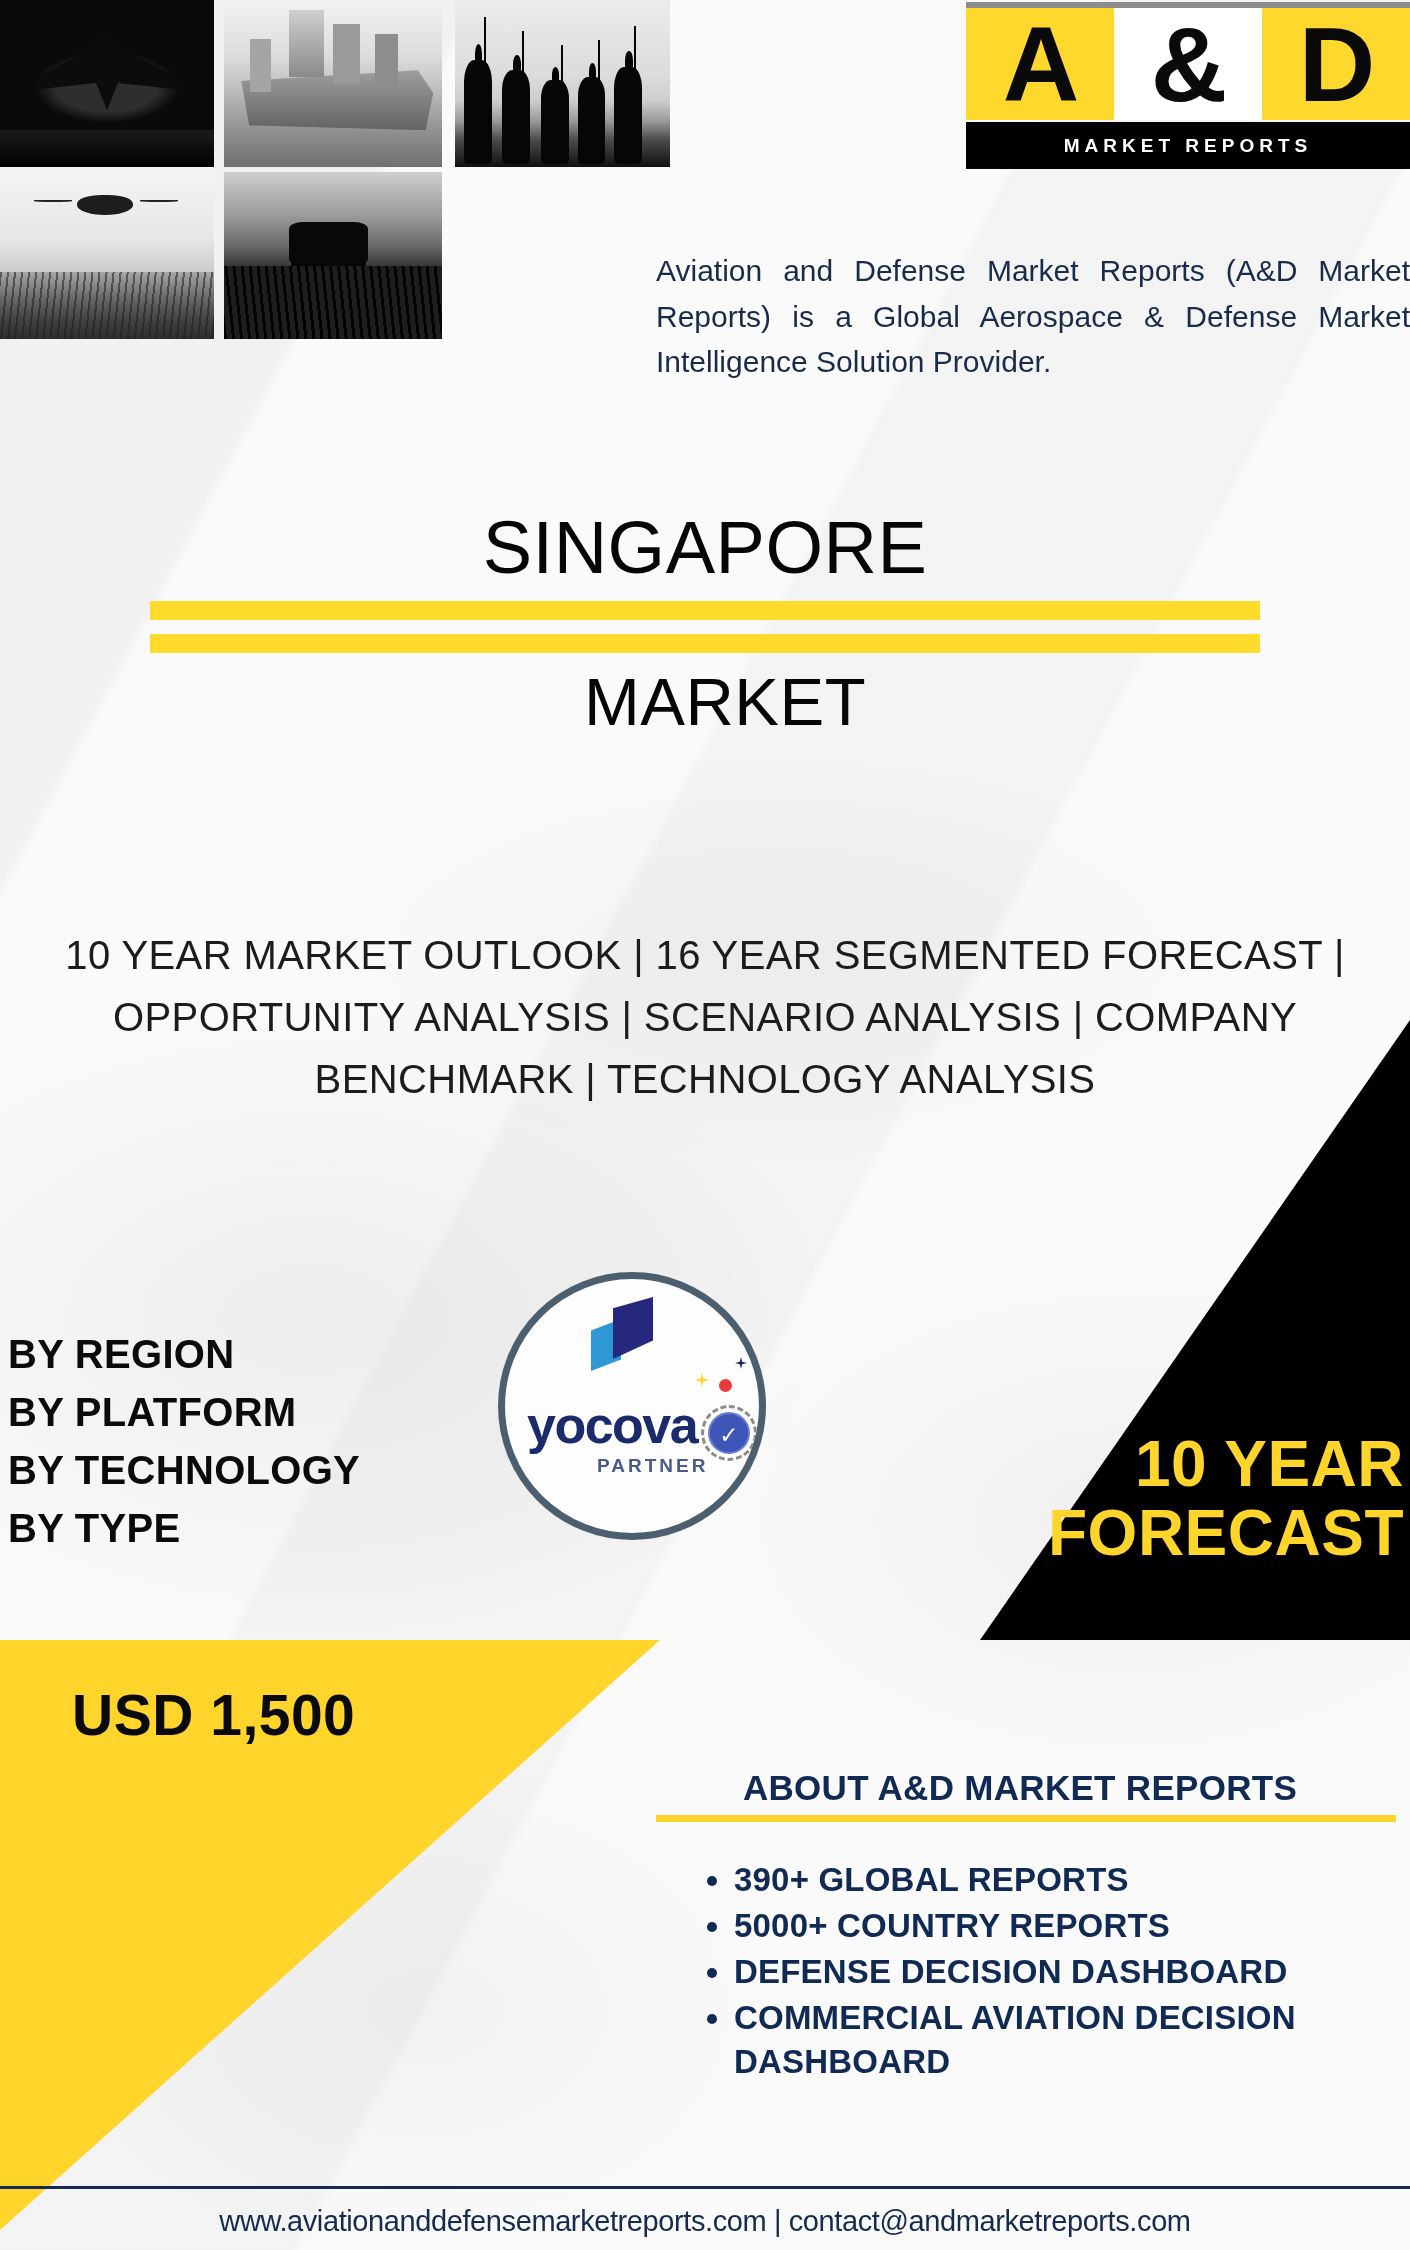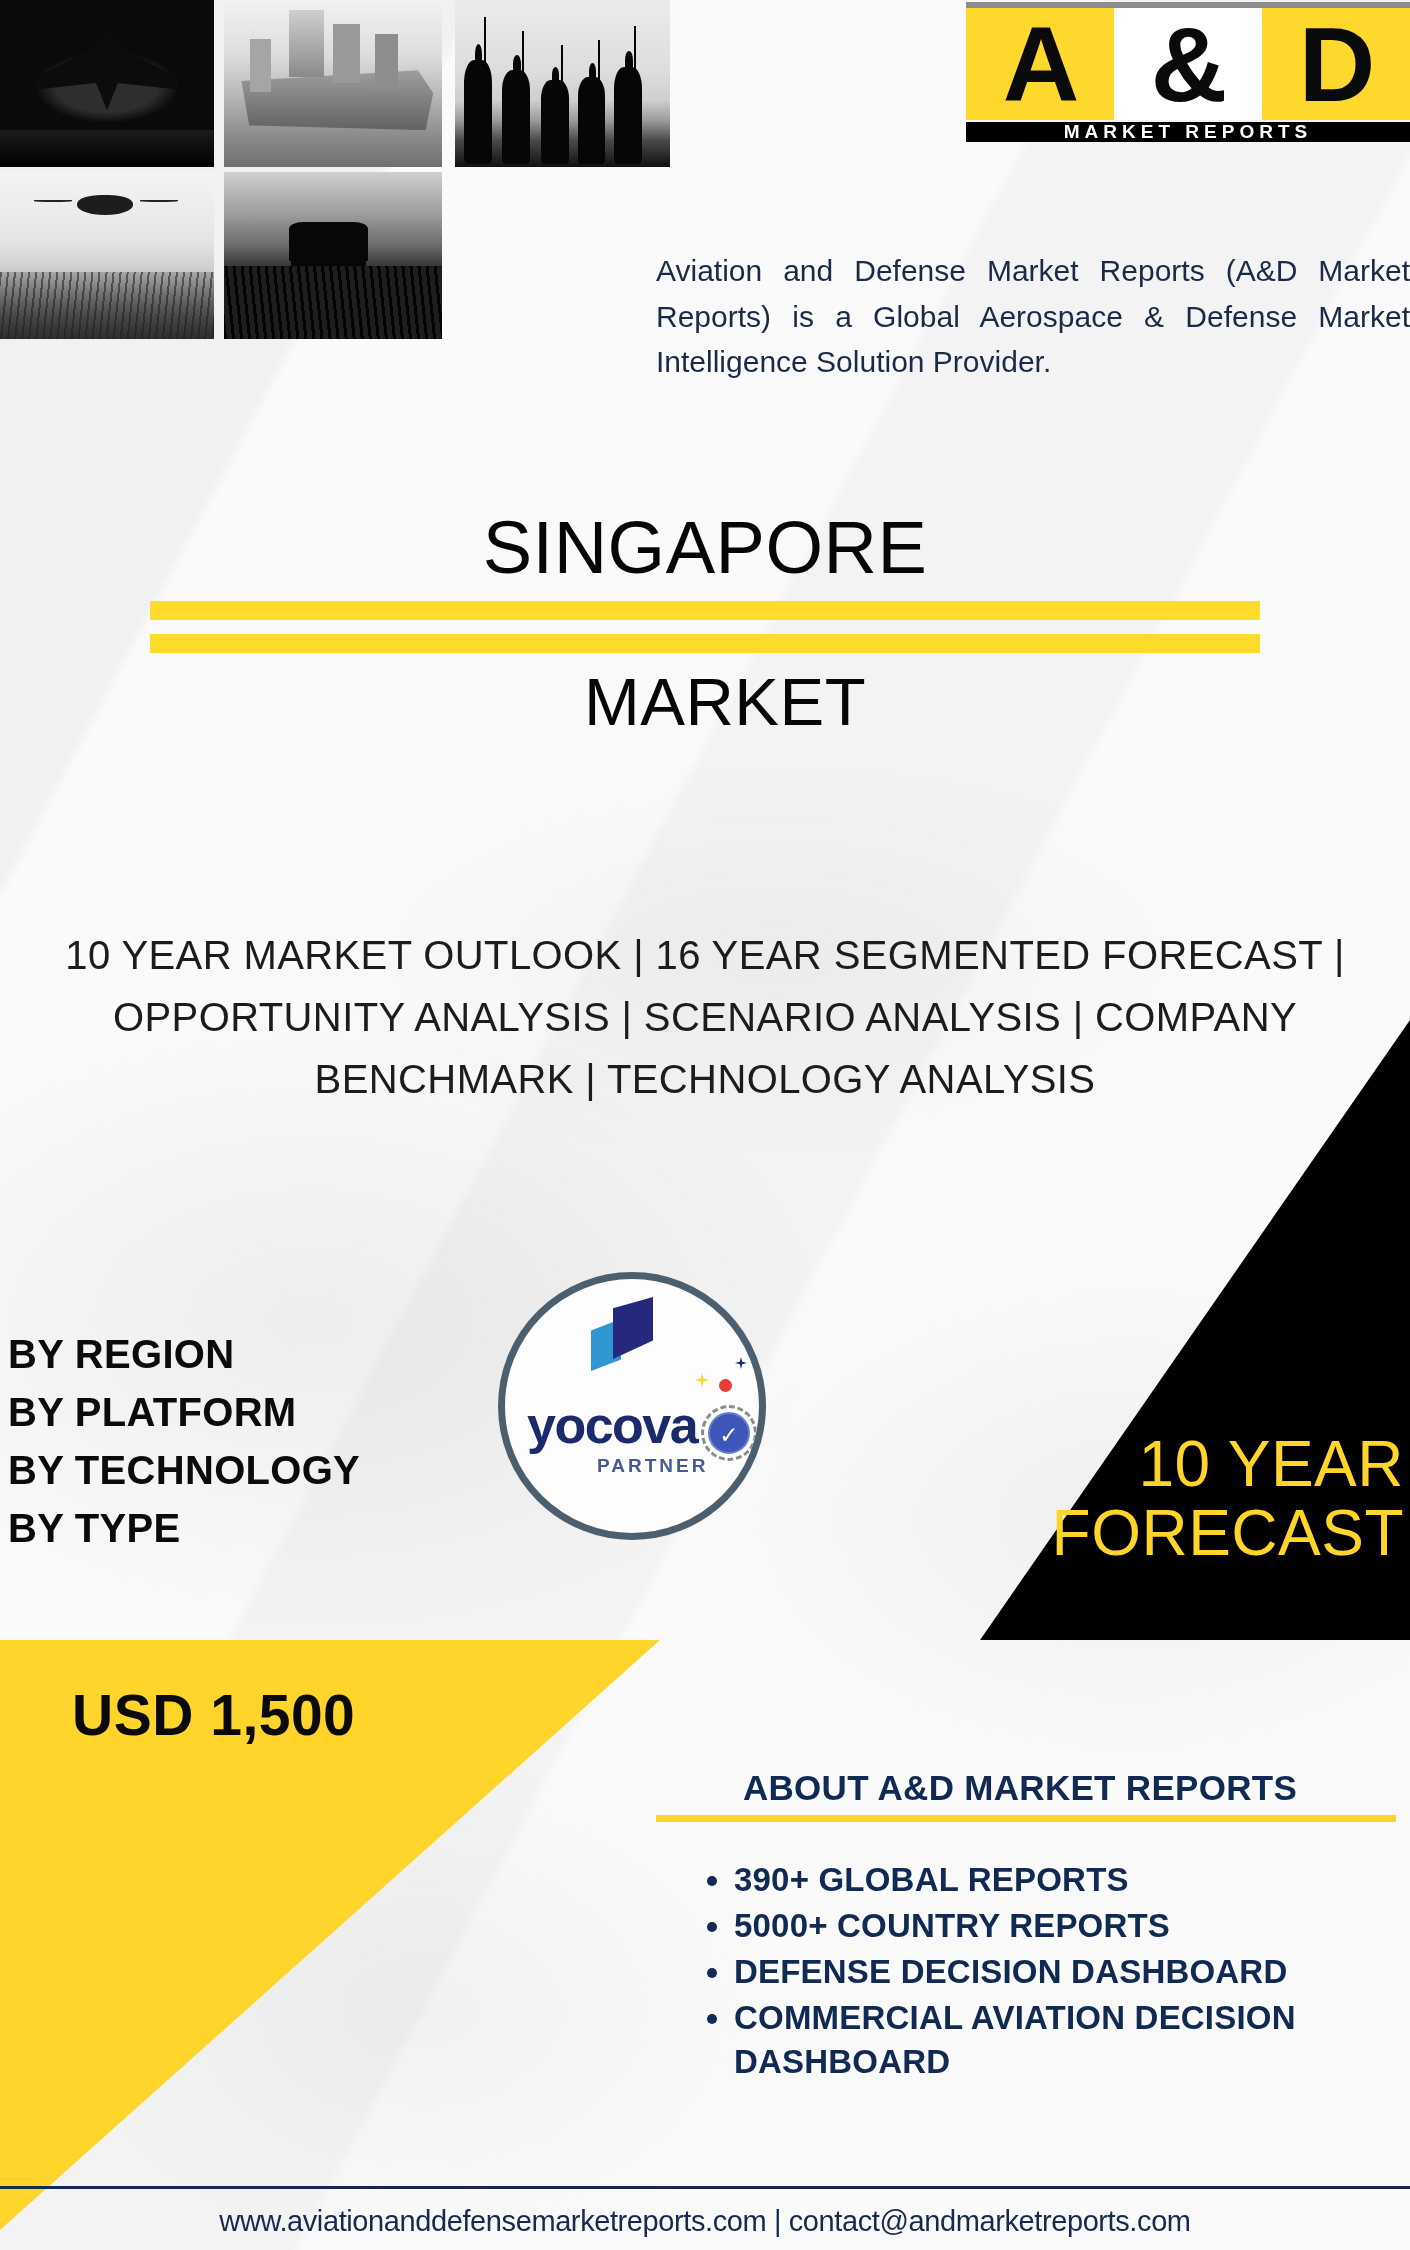--- a/index.html
+++ b/index.html
@@ -114,21 +114,21 @@
   }
 
   
   .logo { position:absolute; left:966px; top:2px; width:444px; height:155px; }
   .logo-top-rule { position:absolute; left:0; top:0; width:100%; height:6px; background:#8d8d8d; }
   .logo-blocks { position:absolute; left:0; top:6px; width:100%; height:112px; display:flex; }
   .lb { flex:1; display:flex; align-items:center; justify-content:center;
         font-weight:700; font-size:106px; line-height:1; color:#0a0a0a; letter-spacing:-2px; }
   .lb.y { background:#FFD82E; }
   .lb.w { background:#ffffff; }
-  .logo-bar { position:absolute; left:0; top:120px; width:100%; height:20px; background:#000;
+  .logo-bar { position:absolute; left:0; top:120px; width:100%; height:47px; background:#000;
               display:flex; align-items:center; justify-content:center; }
   .logo-bar span { color:#fff; font-size:19px; font-weight:600; letter-spacing:5px; }
 
   
   .intro {
     position:absolute; left:656px; top:248px; width:754px;
     color:#1a2b4a; font-size:30px; line-height:1.52;
     text-align:justify; text-align-last:left;
   }
 
@@ -151,21 +151,21 @@
   }
 
   
   .wedge {
     position:absolute; right:0; top:1020px; width:430px; height:620px;
     background:#000;
     clip-path:polygon(100% 0%, 100% 100%, 0% 100%);
   }
   .forecast {
     position:absolute; right:6px; top:1430px; width:420px;
-    color:#FFD42B; font-weight:400; font-size:64px; line-height:1.08;
+    color:#FFD42B; font-weight:700; font-size:64px; line-height:1.08;
     text-align:right; letter-spacing:.5px;
   }
 
   
   .bylist {
     position:absolute; left:8px; top:1325px; width:520px;
     color:#0b0b0b; font-weight:700; font-size:40px; line-height:1.45;
     letter-spacing:.3px;
   }
 

